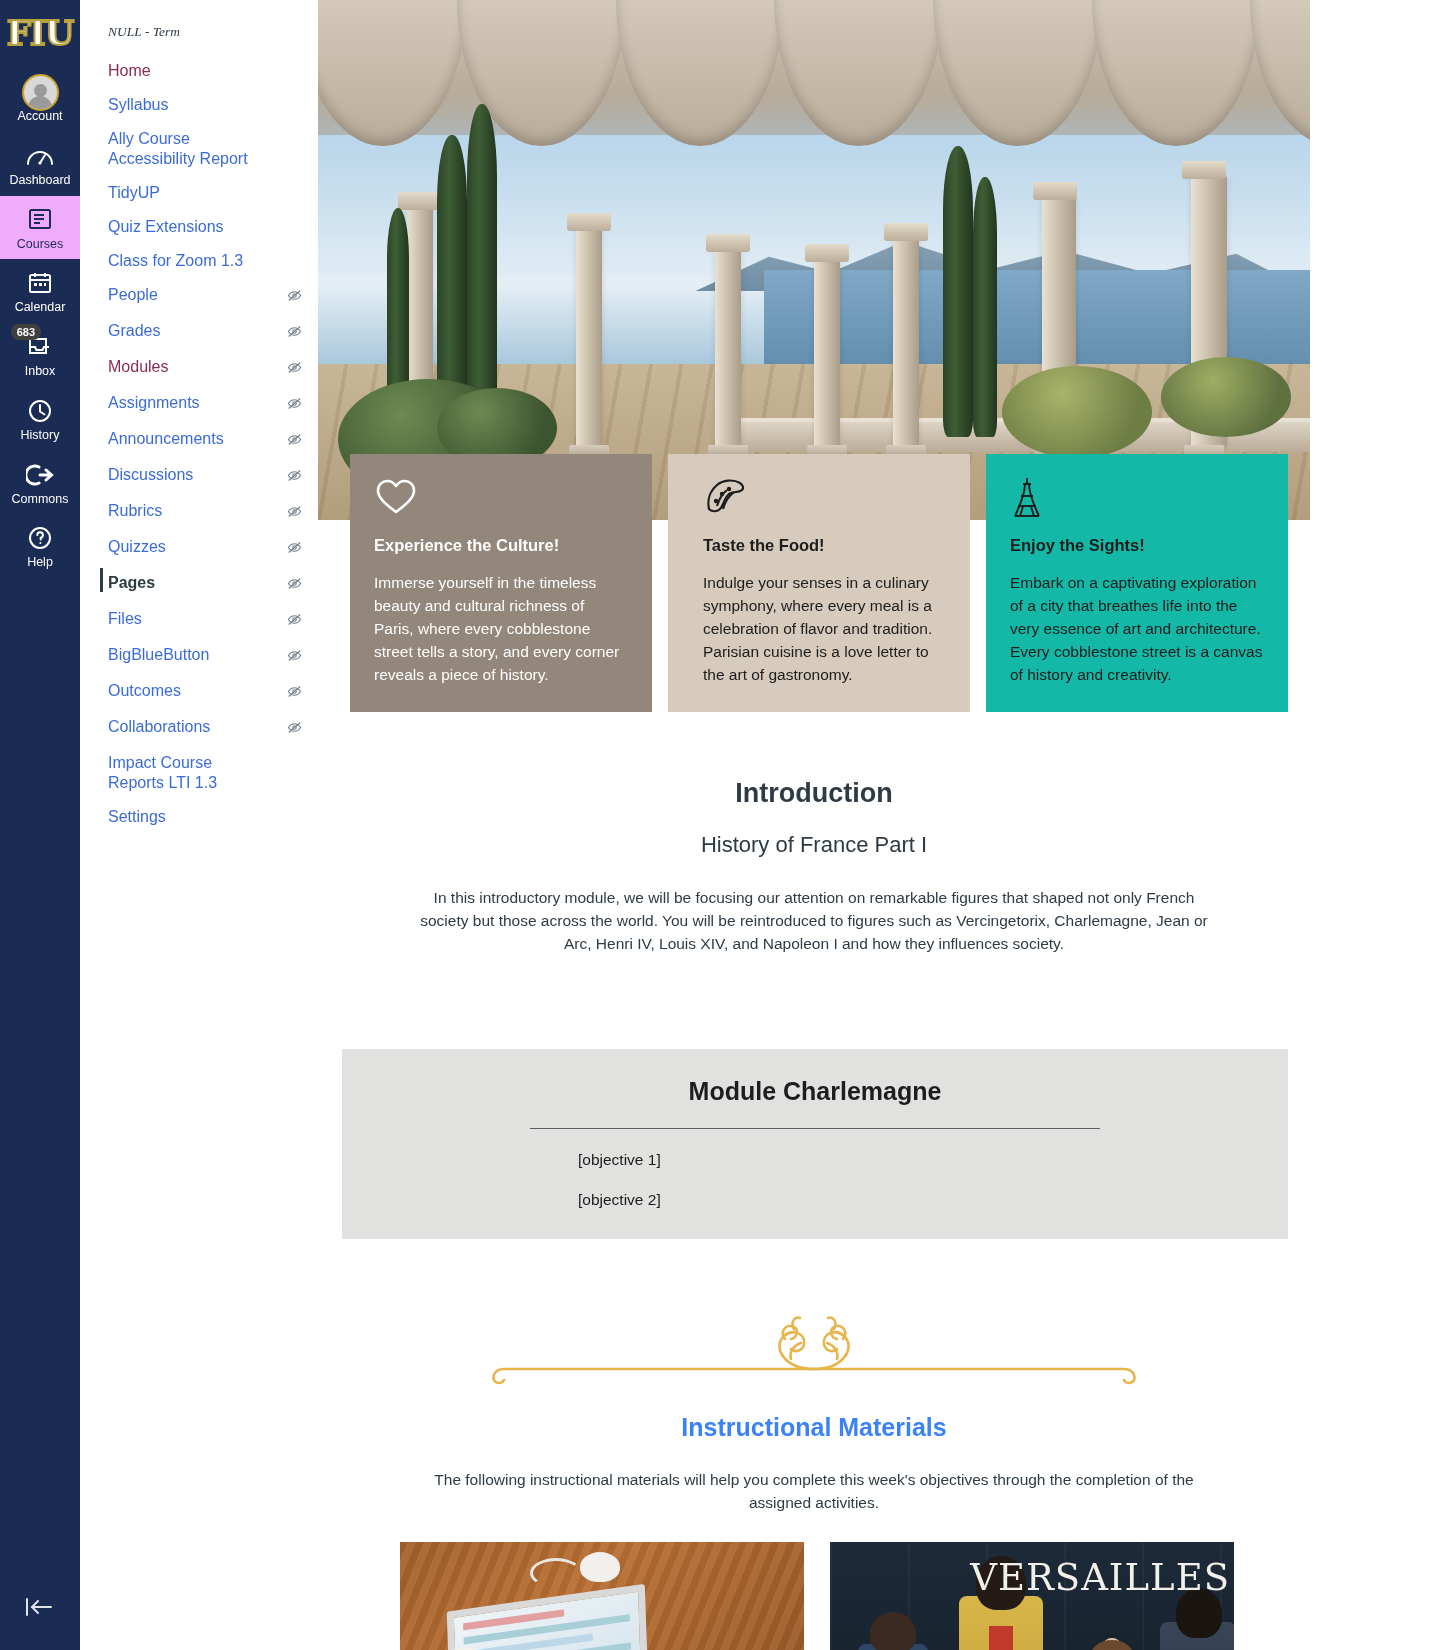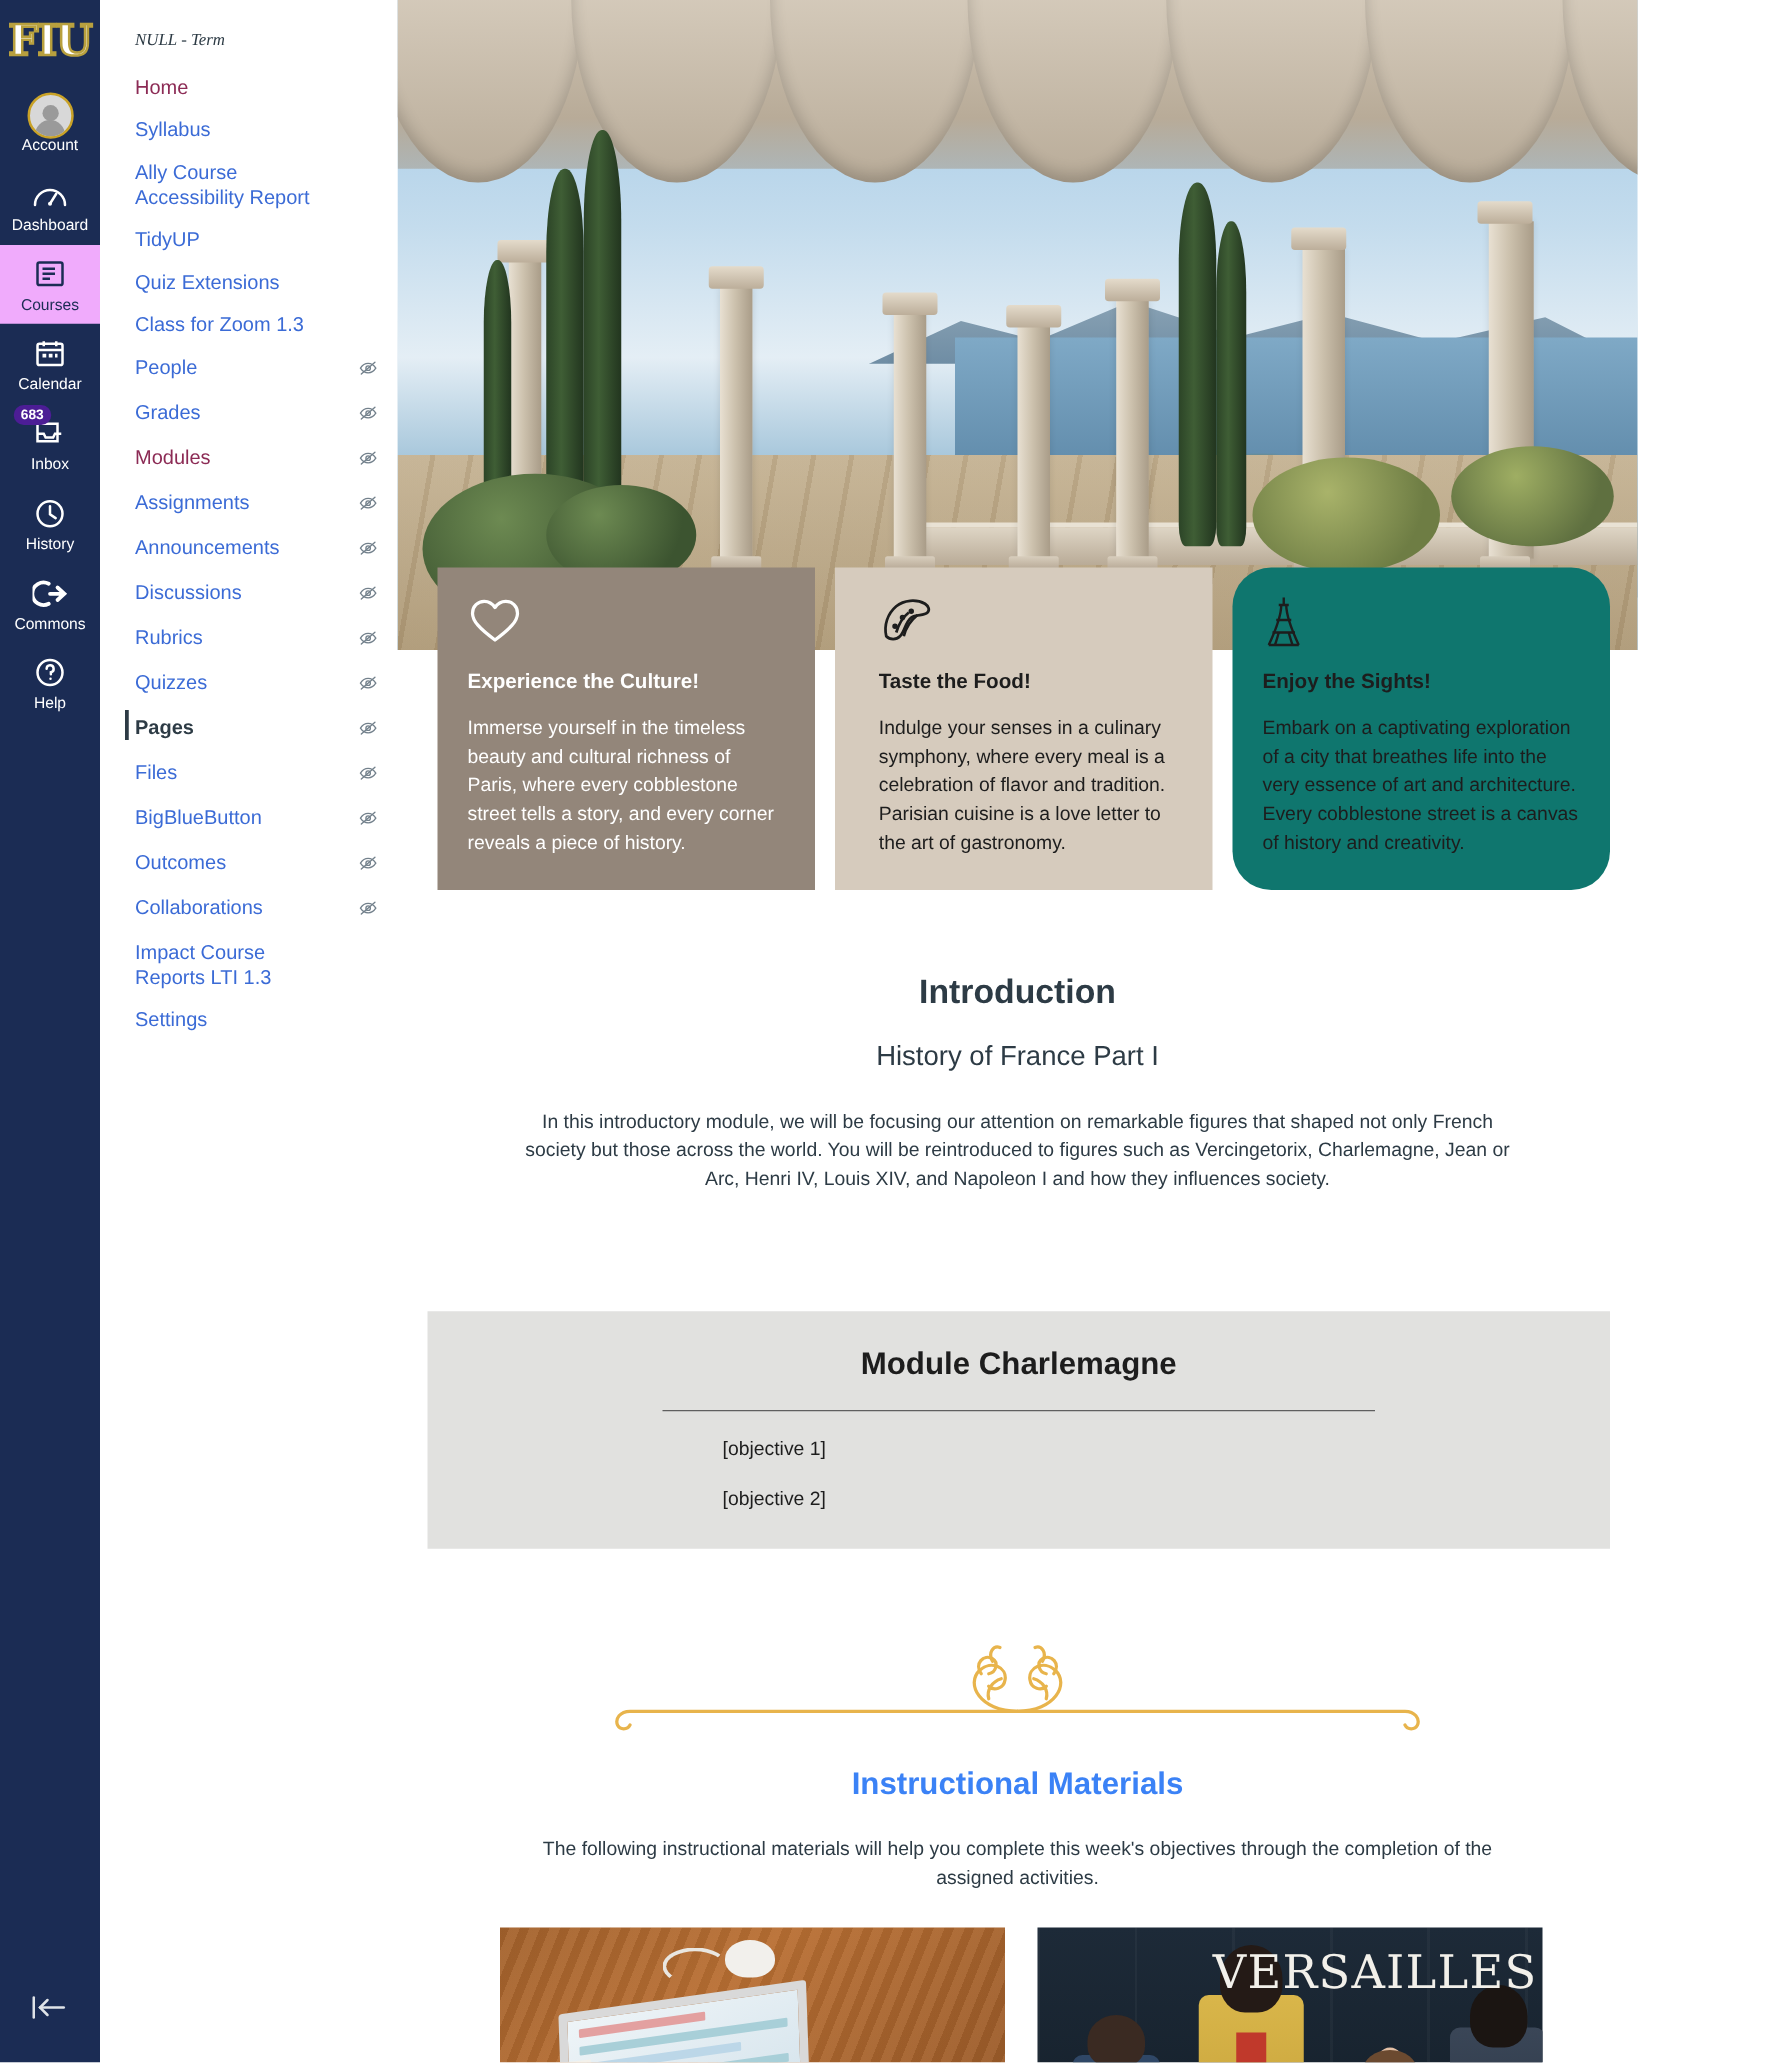--- a/index.html
+++ b/index.html
@@ -41,21 +41,21 @@
   .gnav-ico svg { stroke: #ffffff; fill: none; }
   .avatar-ring {
     width: 37px; height: 37px; border-radius: 50%;
     border: 2px solid #c9a227; background: #d8d8d8;
     display: flex; align-items: flex-end; justify-content: center; overflow: hidden;
   }
   .avatar-head { width: 13px; height: 13px; border-radius: 50%; background: #9a9a9a; position: absolute; top: 7px; }
   .avatar-body { width: 24px; height: 13px; border-radius: 12px 12px 0 0; background: #9a9a9a; margin-bottom: 0; }
   .badge {
     position: absolute; top: -8px; right: 12px;
-    background: #4c1d95; color: #ffffff;
+    background: #404040; color: #ffffff;
     font-size: 11px; font-weight: bold;
     border-radius: 9px; padding: 1px 6px; line-height: 14px;
   }
   .collapse-btn {
     position: absolute; bottom: 28px; left: 24px;
     cursor: pointer;
   }
 
   
   .coursenav {
@@ -126,21 +126,21 @@
     background: radial-gradient(circle at 35% 30%, #6d8a52, #3c5430 70%); }
   .hero .rail { position:absolute; bottom: 13%; height: 34px;
     background: linear-gradient(180deg,#ded5c5,#b9ab97);
     border-top: 4px solid #e9e2d4; border-bottom: 5px solid #cabb a6; }
 
   
   .cards { display: flex; gap: 16px; margin: -66px 0 0 32px; width: 960px; position: relative; z-index: 5; }
   .card { width: 302px; padding: 22px 24px 26px 24px; }
   .card.c1 { background: #93867a; color: #ffffff; }
   .card.c2 { background: #d6cbbd; color: #1d1d1d; padding-left: 35px; }
-  .card.c3 { background: #0f766e; color: #1d1d1d; border-radius: 31px; }
+  .card.c3 { background: #14b8a6; color: #1d1d1d; }
   .card .ico { height: 46px; margin-bottom: 14px; }
   .card h3 { margin: 0 0 16px 0; font-size: 16.5px; font-weight: bold; }
   .card p { margin: 0; font-size: 15.5px; line-height: 23px; }
 
   
   .section-wrap { width: 992px; }
   h1.intro-h { text-align: center; font-size: 27px; color: #2d3b45; margin: 66px 0 0 0; font-weight: bold; }
   h2.intro-sub { text-align: center; font-size: 22px; color: #2d3b45; margin: 23px 0 0 0; font-weight: normal; }
   p.intro-p {
     width: 800px; margin: 28px auto 0 auto; text-align: center;

